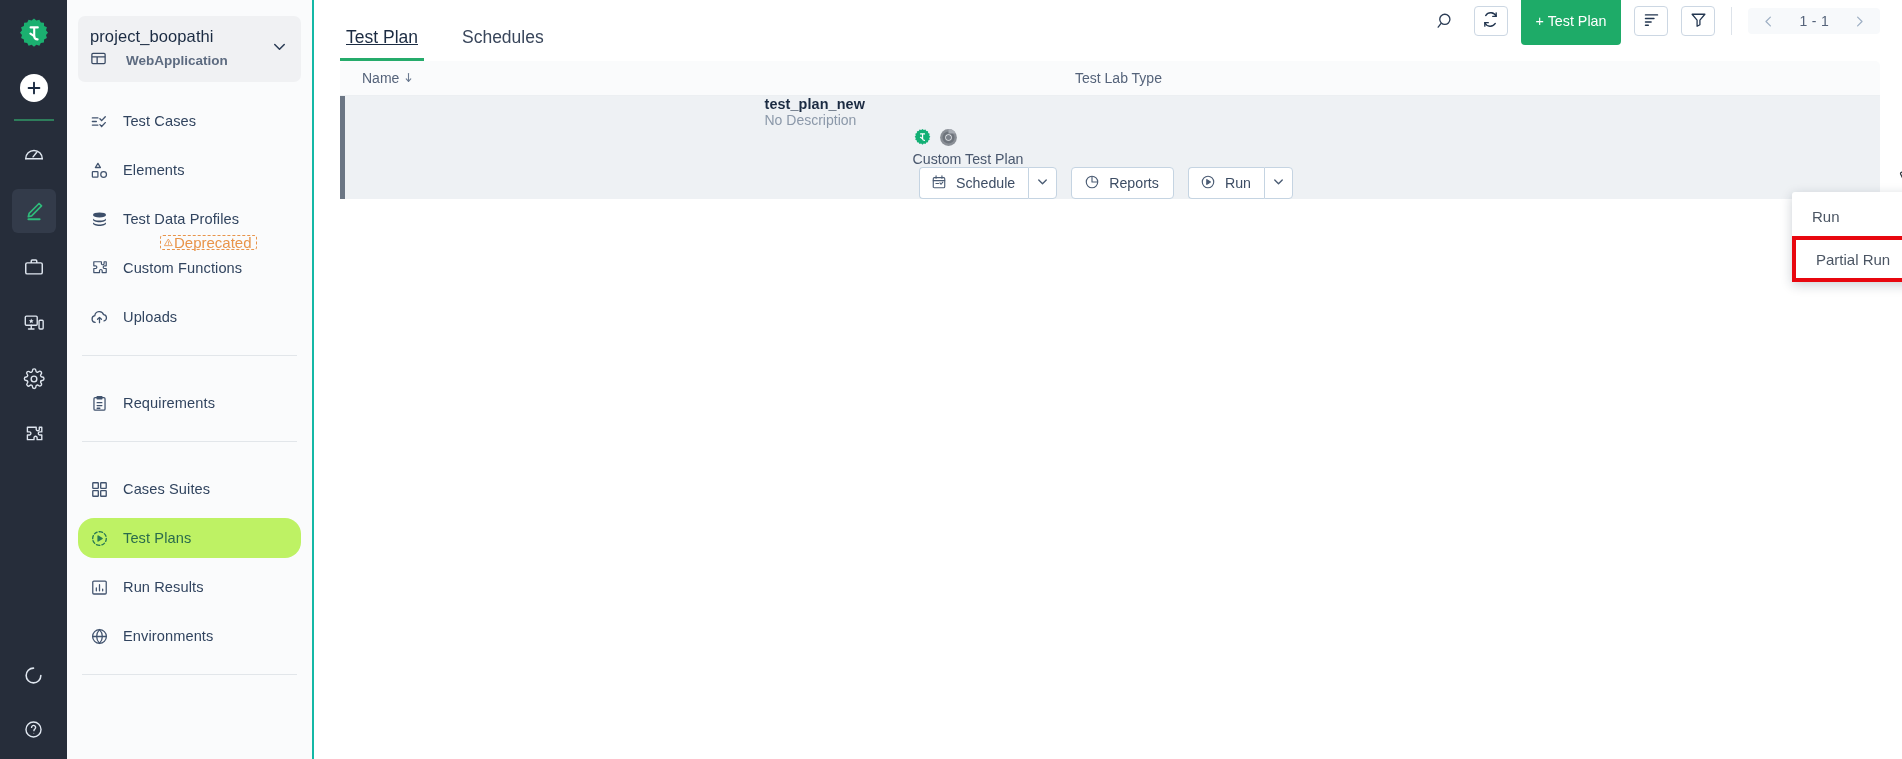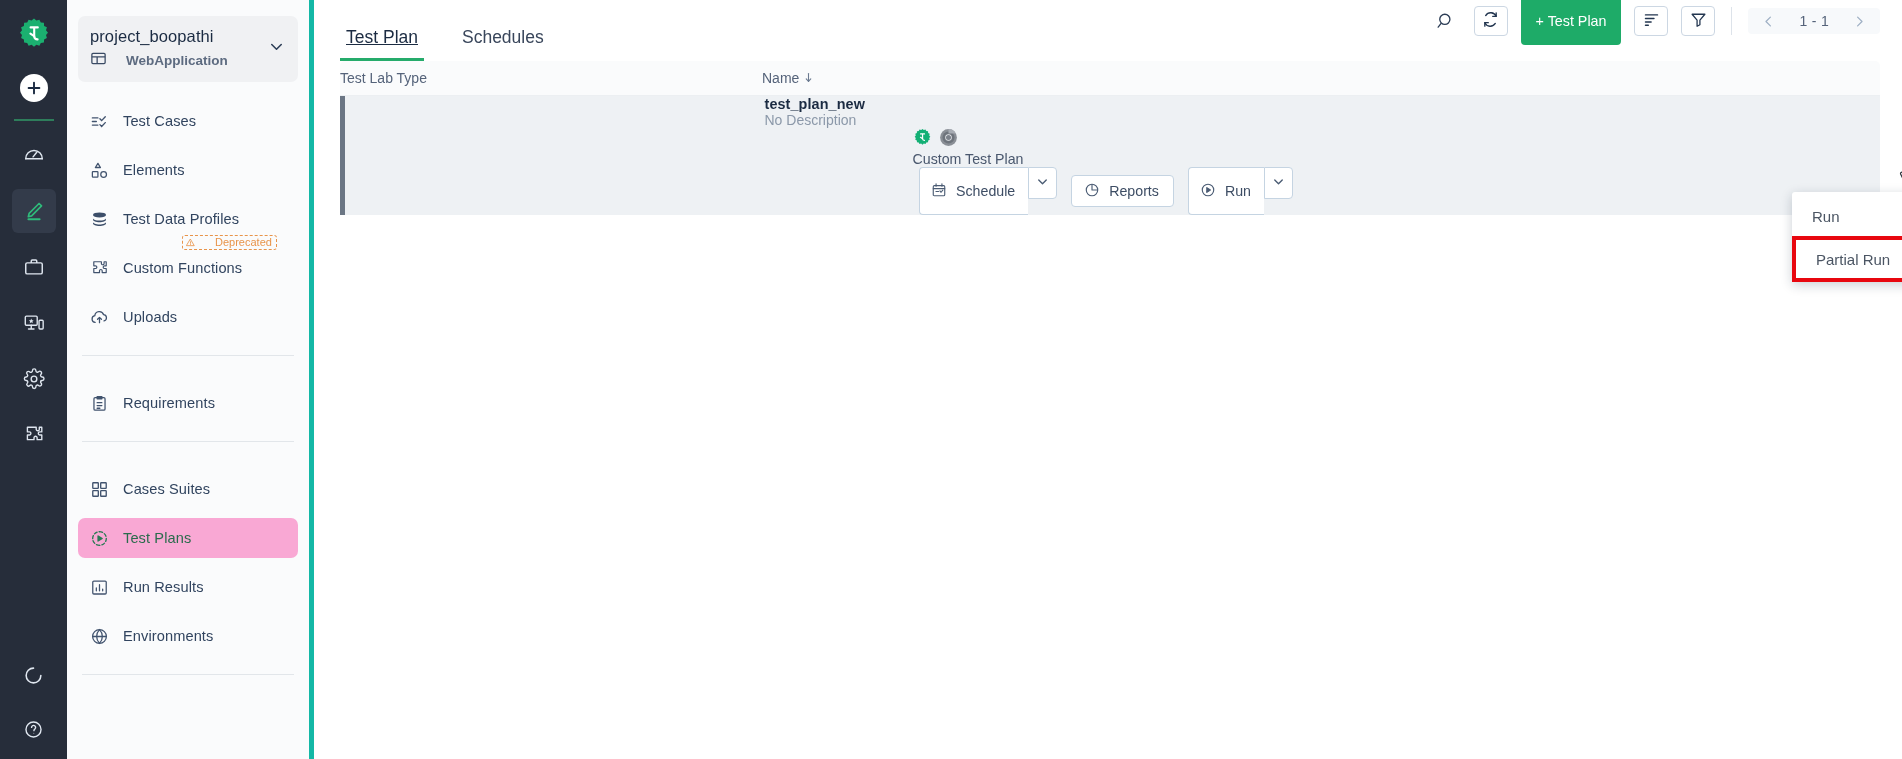--- a/index.html
+++ b/index.html
@@ -32,21 +32,21 @@
   }
   .rail-item.active { background:#333b4a; }
   .rail-bottom { position:absolute; bottom: 8px; left:0; width:67px;
                  display:flex; flex-direction:column; align-items:center; }
   .rail-bottom .rail-item { margin-top: 10px; }
 
   
   .sidebar {
     width: 247px; flex: 0 0 247px; height: 759px;
     background: #fafbfc;
-    border-right: 5px solid #14b8a6;
+    border-right: 2px solid #14b8a6;
     padding: 0 11px;
     position: relative;
   }
   .project-card {
     margin: 16px 0 0 0;
     background: #f0f1f3;
     border-radius: 7px;
     padding: 10px 12px 11px 12px;
     display: flex; align-items: center; justify-content: space-between;
     cursor: pointer;
@@ -57,28 +57,28 @@
   .chev { color:#2b3c55; }
 
   .nav-group { padding-top: 10px; }
   .nav-item {
     display: flex; align-items: center; gap: 14px;
     height: 40px; padding: 0 12px; border-radius: 7px;
     margin-top: 9px; cursor: pointer; position: relative;
   }
   .nav-item .nav-ico { width: 19px; height: 19px; display:flex; align-items:center; justify-content:center; flex:0 0 19px; }
   .nav-label { font-size: 14.6px; color: #31445f; letter-spacing: .1px; white-space: nowrap; }
-  .nav-item.active { background: #f9a8d4; }
+  .nav-item.active { background: #bef264; border-radius: 16px; }
   .nav-item.active .nav-label { color: #2a6b4c; }
   .nav-sep { height:1px; background:#e2e6ea; margin: 18px 4px 8px 4px; }
   .badge-deprecated {
-    position: absolute; top: -13px; left: 104px;
+    position: absolute; top: -13px; left: 82px;
     border: 1px dashed #e8944a; color: #e8944a;
-    border-radius: 3px; font-size: 11px; padding: 1px 4px 1px 3px;
-    display:flex; align-items:center; gap:20px; background:#fafbfc;
+    border-radius: 3px; font-size: 15px; padding: 1px 4px 1px 3px;
+    display:flex; align-items:center; gap:1px; background:#fafbfc;
     white-space: nowrap; line-height: 11px;
   }
 
   
   .main { flex: 1 1 auto; height: 759px; background:#fff; position: relative; }
   .topbar {
     height: 61px; display:flex; align-items:flex-end; justify-content: space-between;
     padding: 0 22px 0 26px; position: relative;
   }
   .tabs { display: flex; align-items:flex-end; gap: 32px; height: 61px; }
@@ -123,21 +123,21 @@
   .row-title { font-size: 14.4px; color:#1b2b42; font-weight:600; letter-spacing:.1px; }
   .row-desc { font-size: 14px; color:#8b98a9; }
   .cell-lab { width: 400px; padding-left: 0; }
   .lab-icons { display:flex; align-items:center; gap:7px; }
   .lab-text { font-size: 14.2px; color:#49576d; margin-top: 0; }
   .cell-actions { flex:1 1 auto; display:flex; align-items:center; justify-content:flex-end; gap:14px; padding-right: 13px; }
 
   .split-btn { display:flex; align-items:stretch; }
   .sb-main {
     border:1px solid #c5d4e2; border-right:none; border-radius:4px 0 0 4px;
-    background:#fff; height:48px; padding: 0 13px 0 11px;
+    background:#fff; height:32px; padding: 0 13px 0 11px;
     display:flex; align-items:center; gap:9px; cursor:pointer;
     font-size: 14.2px; color:#3d4d64;
   }
   .sb-caret {
     border:1px solid #c5d4e2; border-radius:0 4px 4px 0; background:#fff;
     width:29px; height:32px; display:flex; align-items:center; justify-content:center; cursor:pointer;
   }
   .single-btn {
     border:1px solid #c5d4e2; border-radius:4px; background:#fff; height:32px;
     padding: 0 14px 0 12px; display:flex; align-items:center; gap:9px; cursor:pointer;
@@ -453,31 +453,31 @@
             </svg>
           </span>
         </div>
 
       </div>
     </div>
 
     <div class="table-wrap">
 
       <div class="thead">
-        <div class="th th-lab">
-          <span>Test Lab Type</span>
-        </div>
         <div class="th th-name">
           <span>Name</span>
           <span>
             <svg width="11" height="11" viewBox="0 0 24 24" fill="none" stroke="#6b7a90" stroke-width="2.4" stroke-linecap="round">
               <path d="M12 3.5v17"></path>
               <path d="M7 15l5 5.5 5-5.5" stroke-linejoin="round"></path>
             </svg>
           </span>
+        </div>
+        <div class="th th-lab">
+          <span>Test Lab Type</span>
         </div>
       </div>
 
       <div class="row">
 
         <div class="cell-name">
           <div class="row-title">test_plan_new</div>
           <div class="row-desc">No Description</div>
         </div>
 

